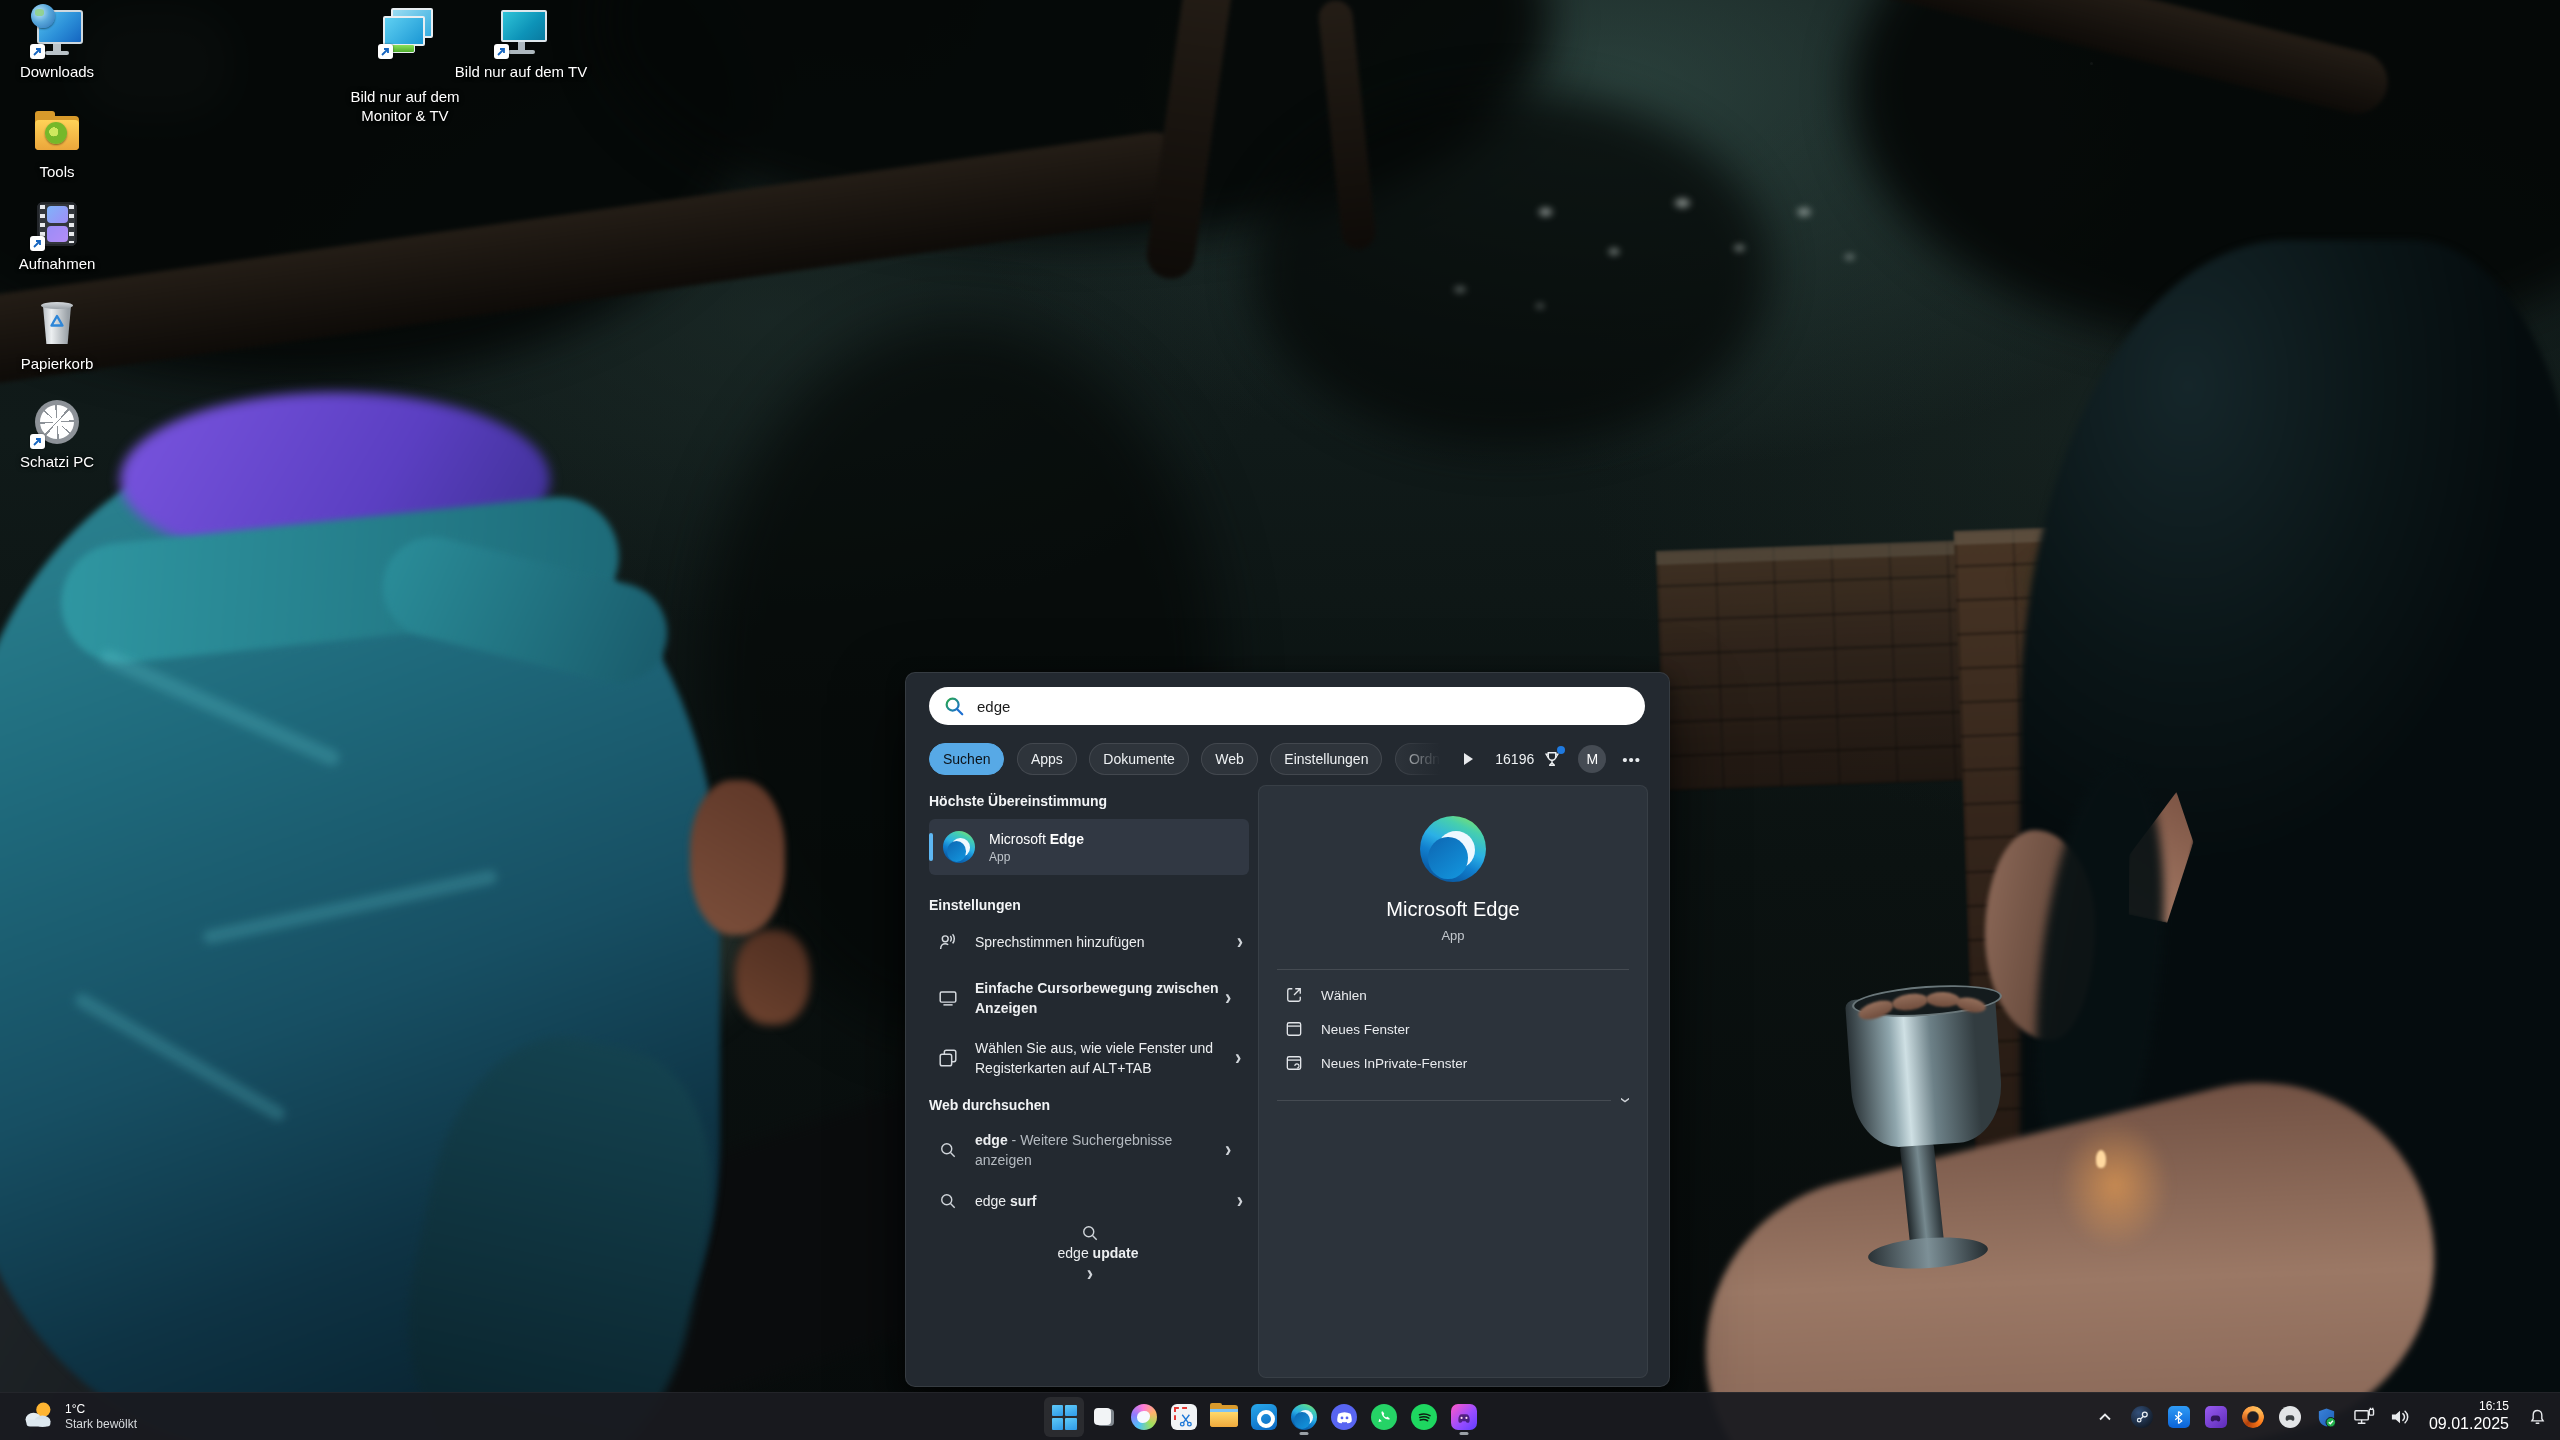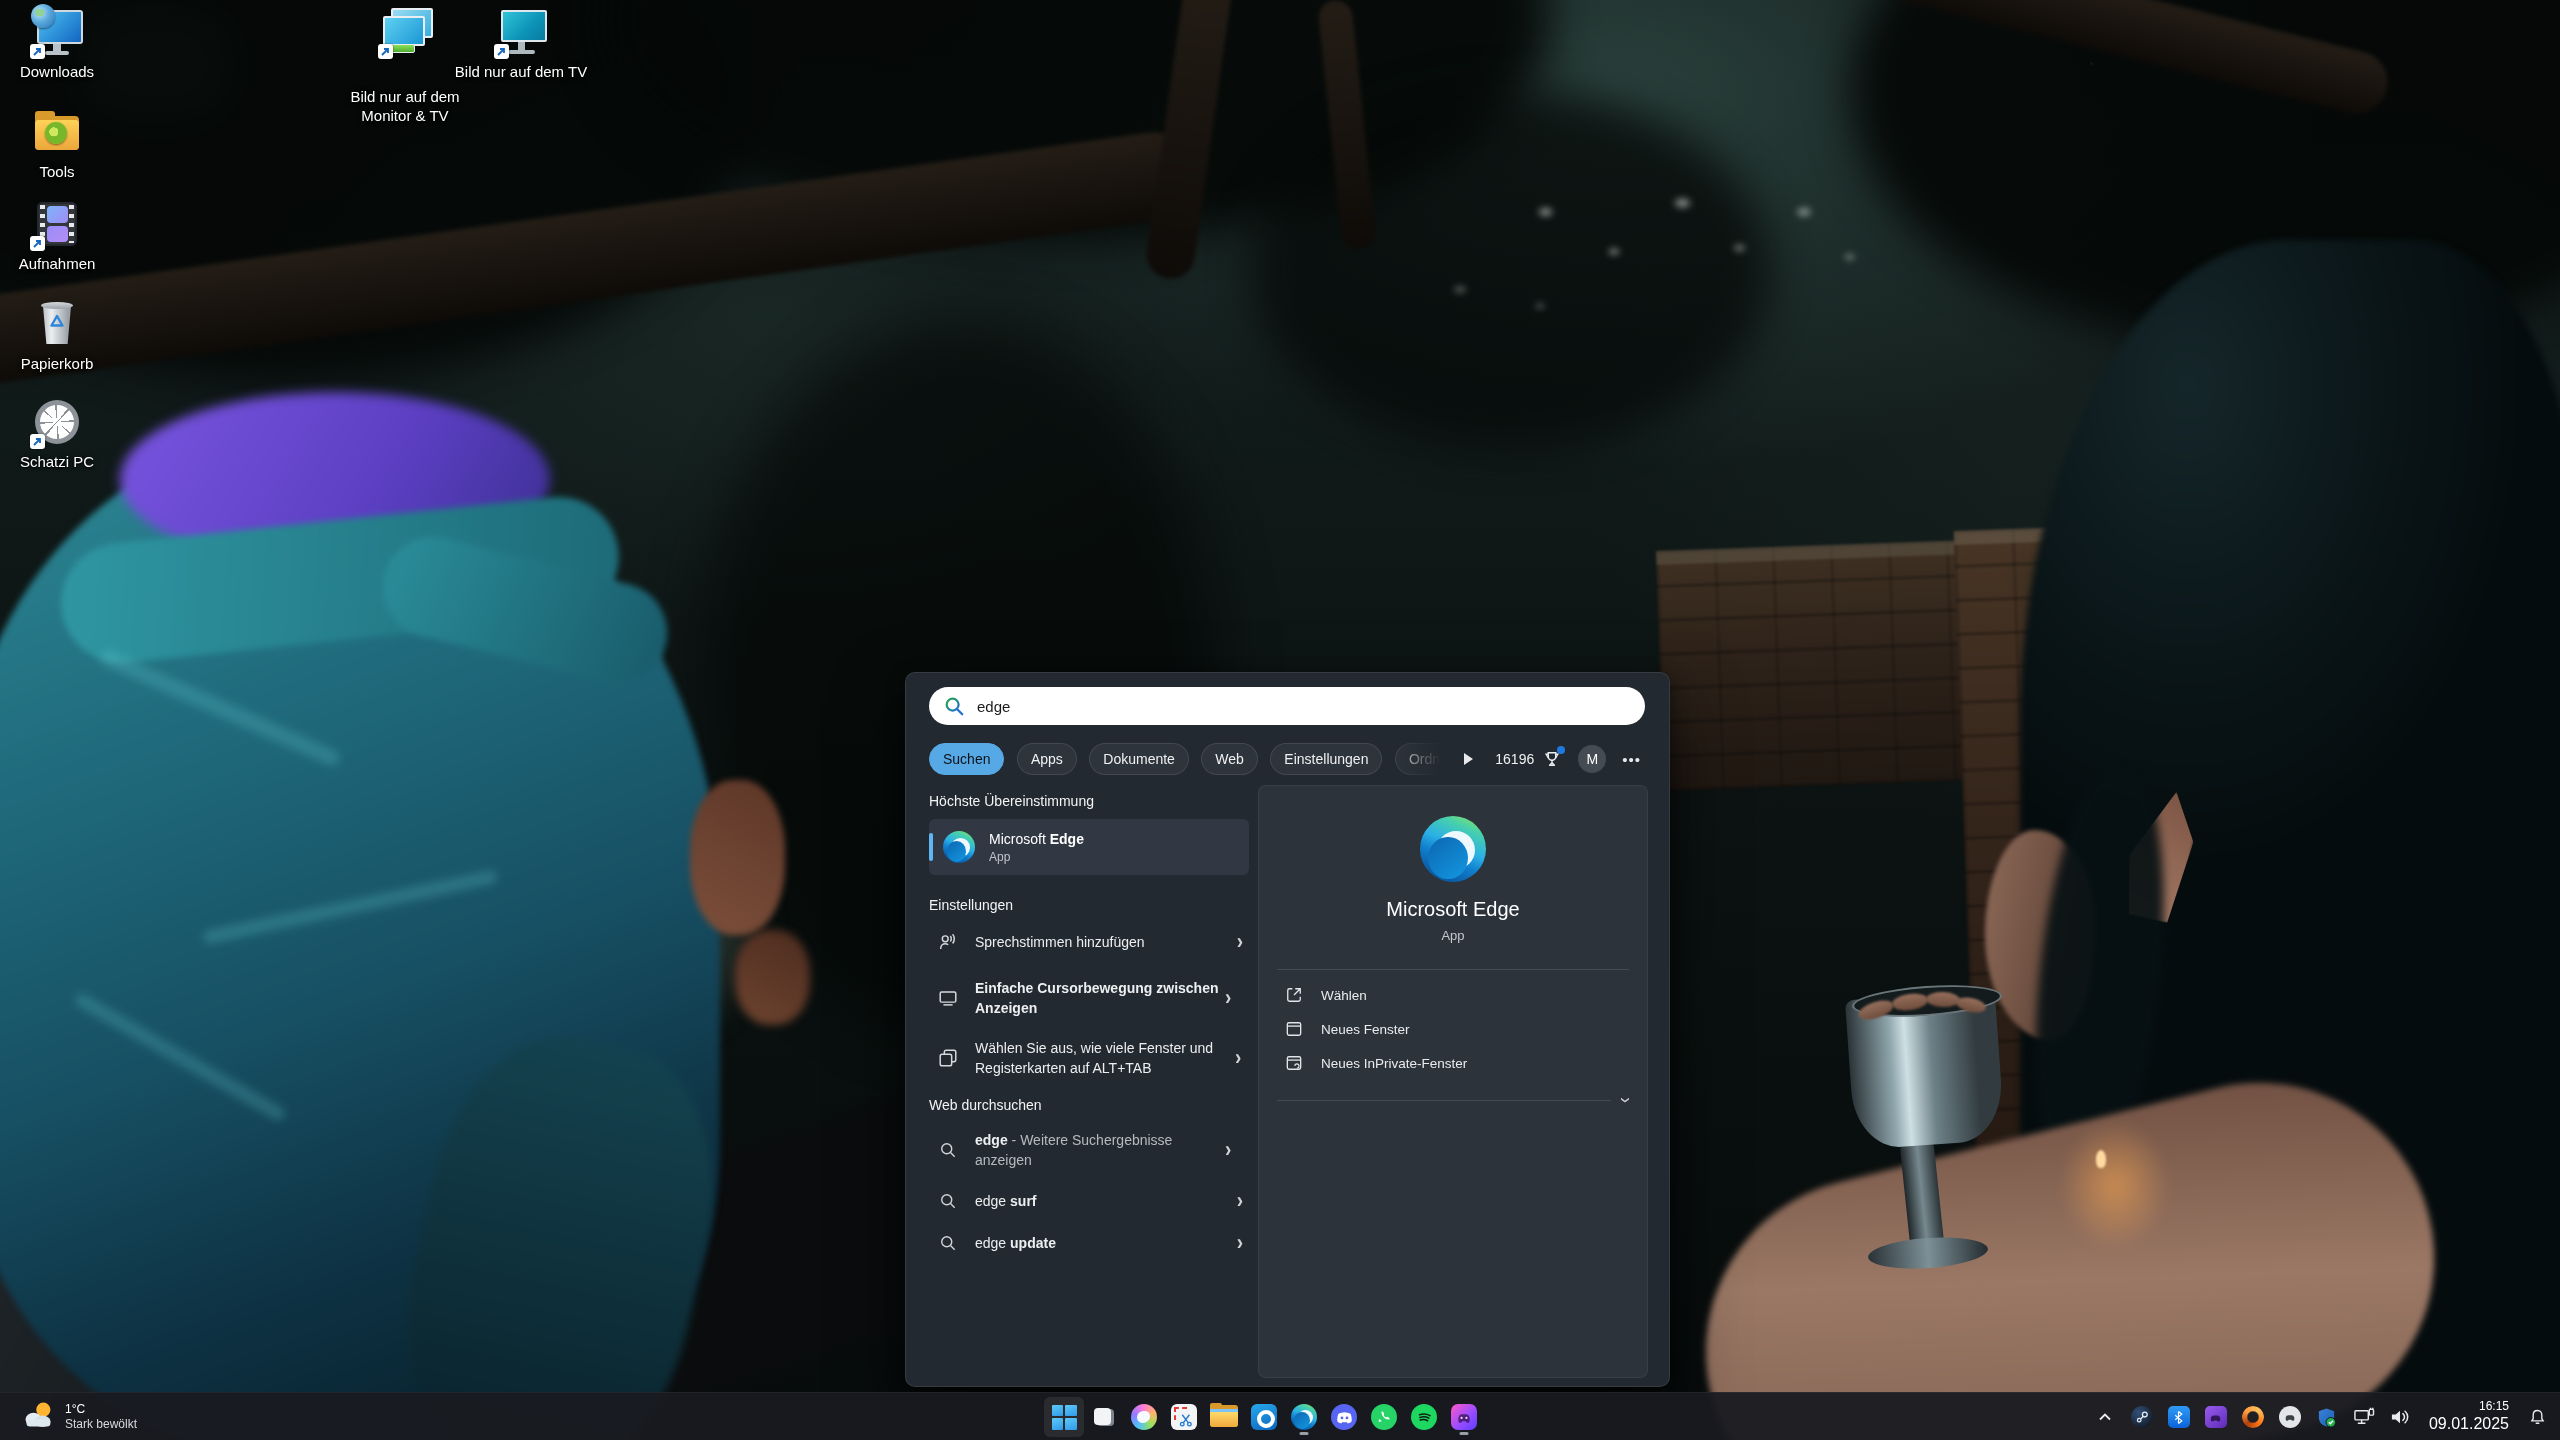--- a/index.html
+++ b/index.html
@@ -135,21 +135,21 @@
   .tabs-right{position:absolute;right:28px;top:0;height:32px;display:flex;align-items:center;gap:16px;}
   .rewards{display:flex;align-items:center;gap:8px;cursor:pointer;}
   .rewards .pts{font-size:14px;color:#eef1f3;}
   .trophy{position:relative;display:flex;}
   .rdot{position:absolute;right:-3px;top:-3px;width:8px;height:8px;border-radius:50%;background:#1f7ae0;}
   .avatar{width:28px;height:28px;border-radius:50%;background:#454b53;display:flex;align-items:center;justify-content:center;
     font-size:14px;color:#fff;cursor:pointer;}
   .moredots{font-size:15px;letter-spacing:1px;color:#e6e9ec;cursor:pointer;}
   .body{position:absolute;left:0;top:108px;width:763px;height:605px;}
   .leftcol{position:absolute;left:0;top:0;width:352px;height:605px;}
-  .sechdr{margin:0 0 0 23px;font-size:14px;font-weight:normal;color:#f2f4f6;}
+  .sechdr{margin:0 0 0 23px;font-size:14px;font-weight:bold;color:#f2f4f6;}
   .bestmatch{position:relative;margin:10px 0 0 23px;width:320px;height:56px;border-radius:6px;background:#323944;
     background:#313843;display:flex;align-items:center;padding-left:14px;box-sizing:border-box;cursor:pointer;}
   .accentbar{position:absolute;left:0;top:14px;width:4px;height:28px;border-radius:2px;background:#5eb7f3;}
   .bm-text{margin-left:14px;display:flex;flex-direction:column;gap:3px;}
   .bm-title{font-size:14px;color:#fff;}
   .bm-title b{font-weight:bold;}
   .bm-sub{font-size:12px;color:#bfc5cb;}
   .lrow{margin-left:23px;width:320px;display:flex;align-items:center;cursor:pointer;box-sizing:border-box;padding:0 6px 0 8px;}
   .lrow .ric{width:22px;display:flex;justify-content:center;flex:none;}
   .lrow .rtext{margin-left:16px;flex:1;font-size:14px;color:#eceef0;line-height:20px;}
@@ -500,21 +500,21 @@
           <span class="ric">
             <svg width="20" height="20" viewBox="0 0 24 24" fill="none" stroke="#cfd4d9" stroke-width="1.7">
               <circle cx="10.5" cy="10.5" r="6"></circle>
                 <path d="M15 15 L20 20"></path>
             </svg>
           </span>
           <span class="rtext"><span>edge </span><b>surf</b></span>
           <span class="chev">›</span>
         </div>
 
-        <div class="lrow" style="margin-top:2px;height:40px;">
+        <div class="lrow" style="margin-top:2px;height:40px;flex-direction:column;">
           <span class="ric">
             <svg width="20" height="20" viewBox="0 0 24 24" fill="none" stroke="#cfd4d9" stroke-width="1.7">
               <circle cx="10.5" cy="10.5" r="6"></circle>
                 <path d="M15 15 L20 20"></path>
             </svg>
           </span>
           <span class="rtext"><span>edge </span><b>update</b></span>
           <span class="chev">›</span>
         </div>
 

